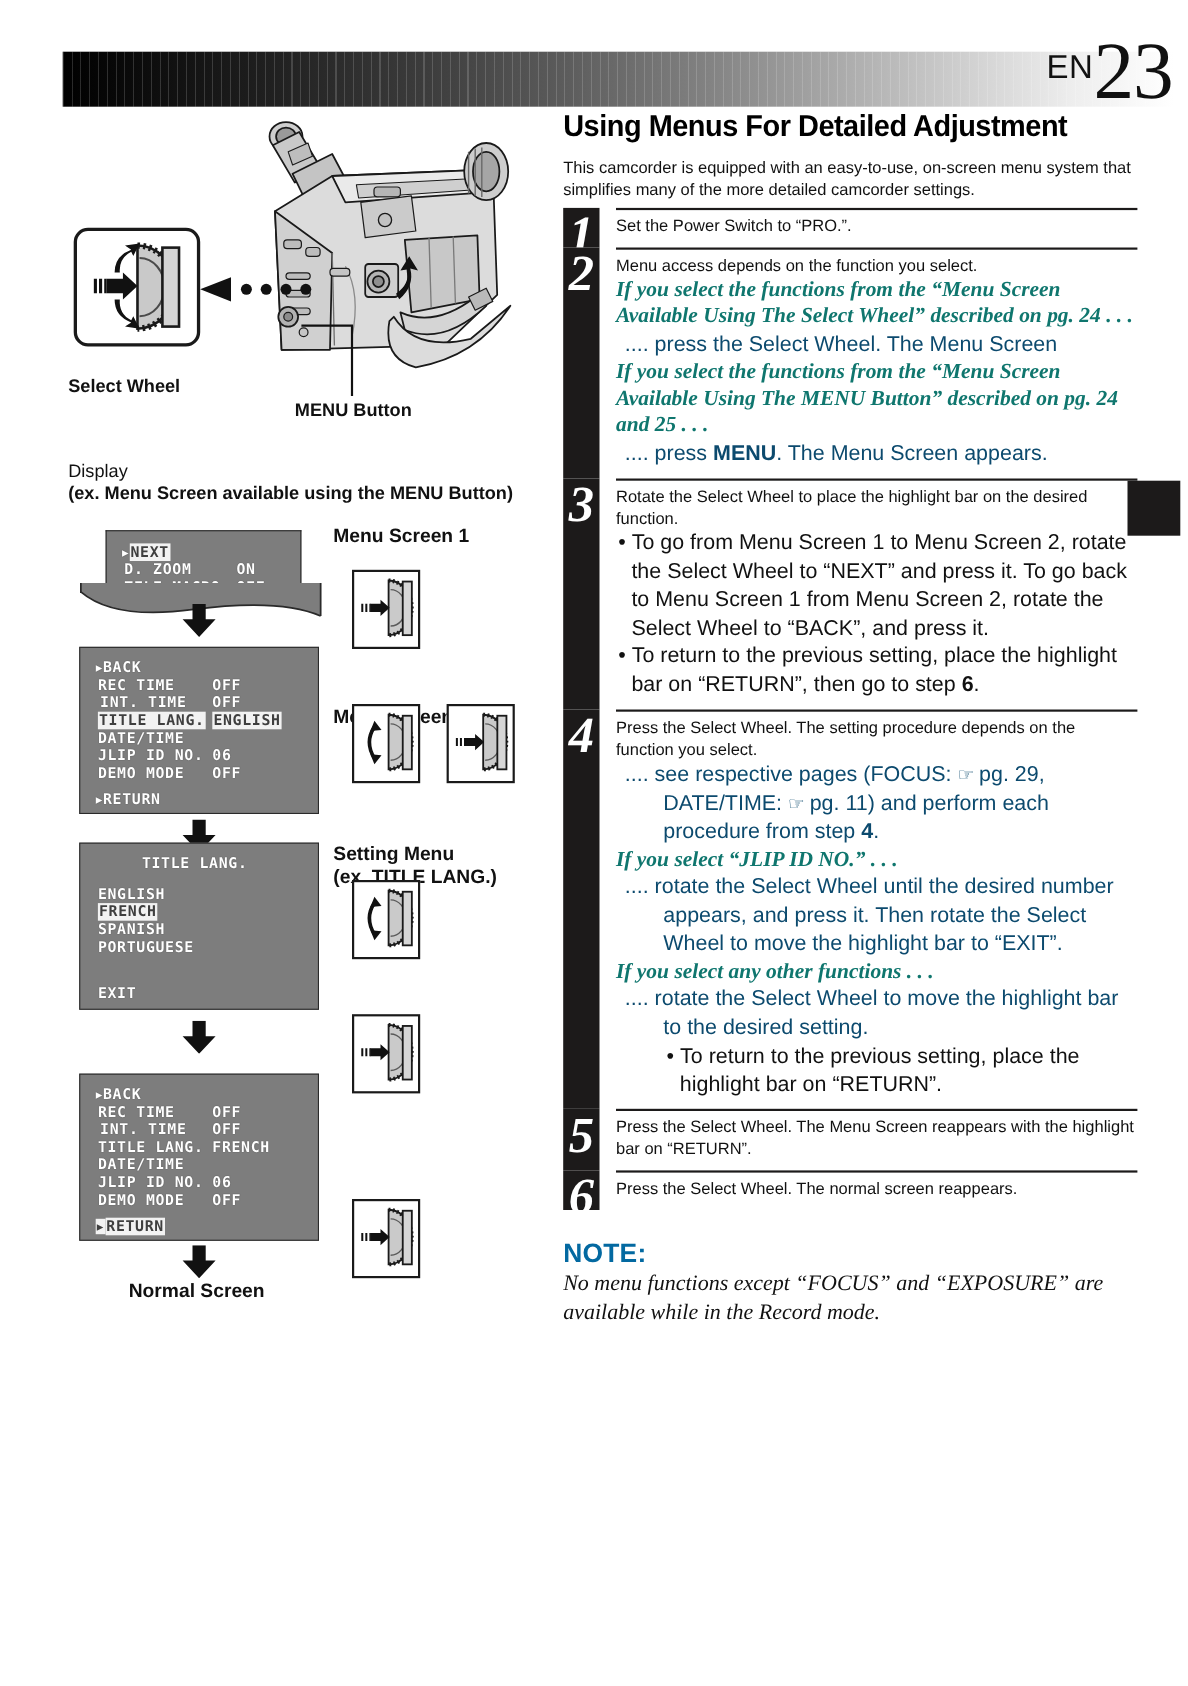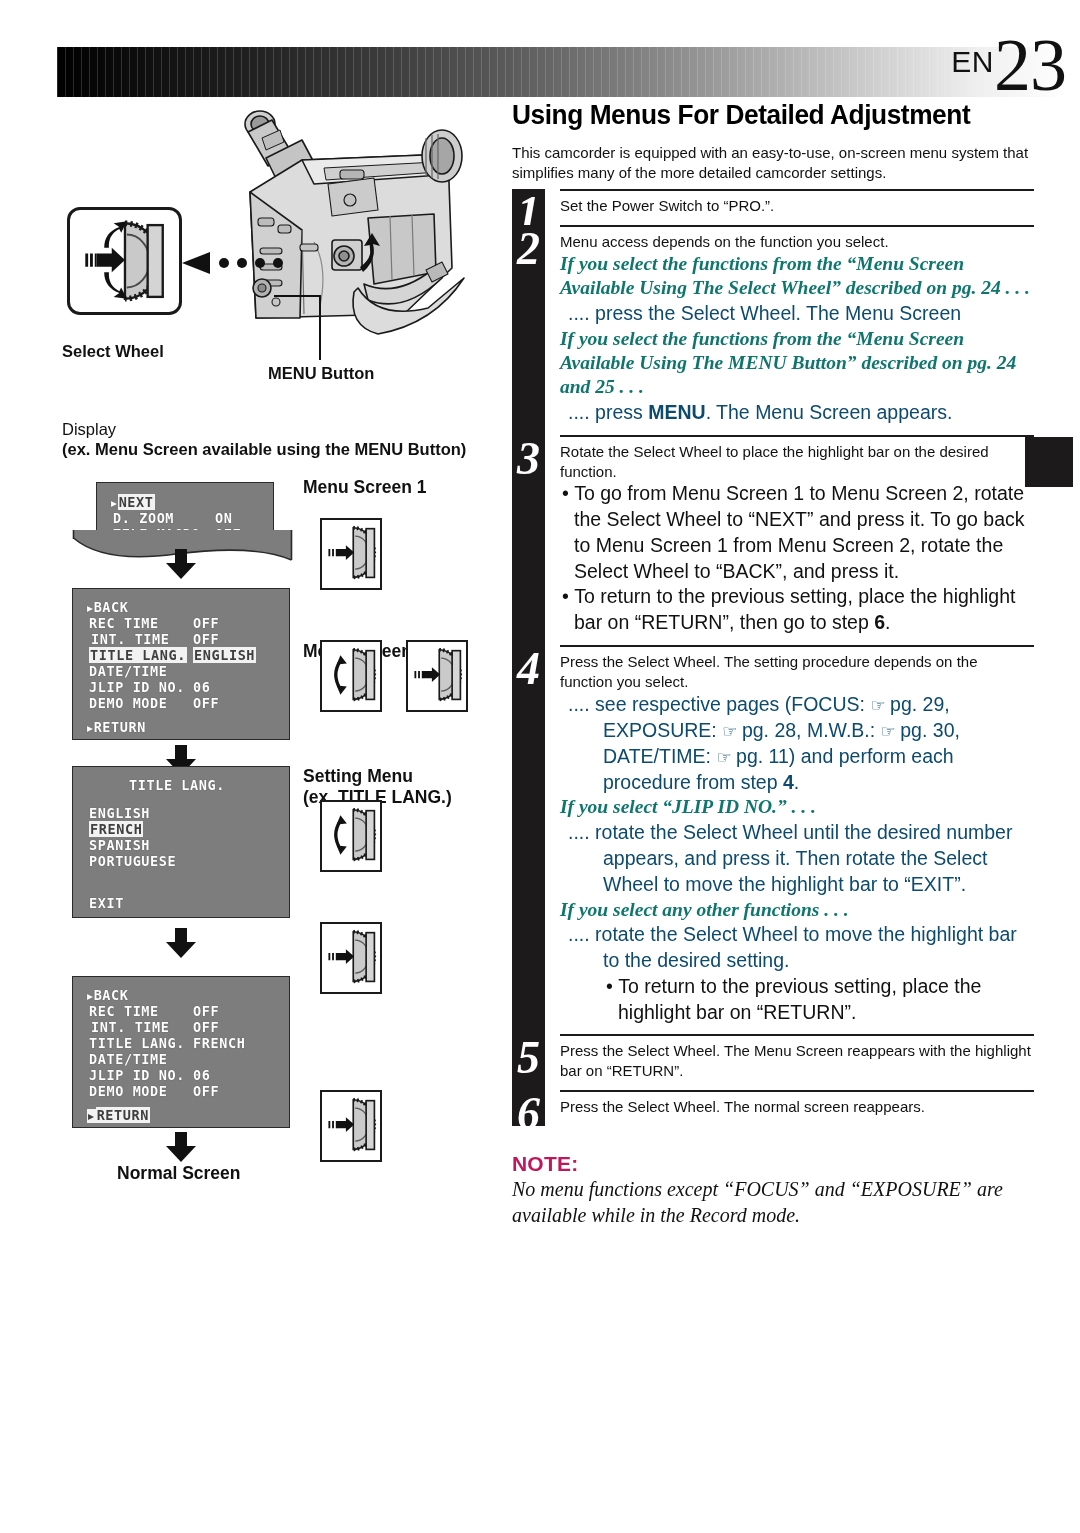--- a/index.html
+++ b/index.html
@@ -59,21 +59,21 @@
     color:#0f766e;margin-top:3px;
   }
   .sub{font-size:19.5px;line-height:1.33;padding-left:10px;text-indent:-2px;color:#0c4a6e;}
   .sub .ind{display:block;padding-left:33px;text-indent:0;}
   .bullet{font-size:19.5px;line-height:1.32;padding-left:14px;text-indent:-12px;color:#111;}
   .bullet2{font-size:19.5px;line-height:1.32;padding-left:58px;text-indent:-12px;color:#111;}
   b.n{font-weight:700;}
   .hand{font-family:"DejaVu Sans", sans-serif;font-size:17px;letter-spacing:-1px;}
 
   #note-block{margin-top:26px;}
-  #note-title{font-weight:700;font-size:21px;margin:0 0 1px 0;color:#be185d;letter-spacing:.2px;}
+  #note-title{font-weight:700;font-size:24px;margin:0 0 1px 0;color:#0369a1;letter-spacing:.2px;}
   #note-text{
     font-family:"Liberation Serif", serif;
     font-style:italic;font-size:20px;line-height:1.28;margin:0;color:#111;
   }
 
   
   #edge-tab{position:absolute;left:1025px;top:437px;width:48px;height:50px;background:#1c1a1a;}
 
   
   #left-col{position:absolute;left:0;top:0;width:512px;height:1533px;}
@@ -442,21 +442,20 @@
       </div>
     </div>
 
     <div class="step">
       <div class="numbox">4</div>
       <div class="body">
         <p class="plain">Press the Select Wheel. The setting procedure depends on the function you select.</p>
 
         <p class="sub">
           <span>.... see respective pages (FOCUS: </span><span class="hand">☞</span>&nbsp;<span>pg. 29,</span>
-          <span class="ind"><span>EXPOSURE: </span><span class="hand">☞</span>&nbsp;<span>pg. 28, M.W.B.: </span><span class="hand">☞</span>&nbsp;<span>pg. 30,</span></span>
           <span class="ind"><span>DATE/TIME: </span><span class="hand">☞</span>&nbsp;<span>pg. 11) and perform each</span></span>
           <span class="ind"><span>procedure from step </span><b class="n">4</b><span>.</span></span>
         </p>
 
         <p class="bolditalic">If you select “JLIP ID NO.” . . .</p>
         <p class="sub">
           <span>.... rotate the Select Wheel until the desired number</span>
           <span class="ind">appears, and press it. Then rotate the Select</span>
           <span class="ind">Wheel to move the highlight bar to “EXIT”.</span>
         </p>

